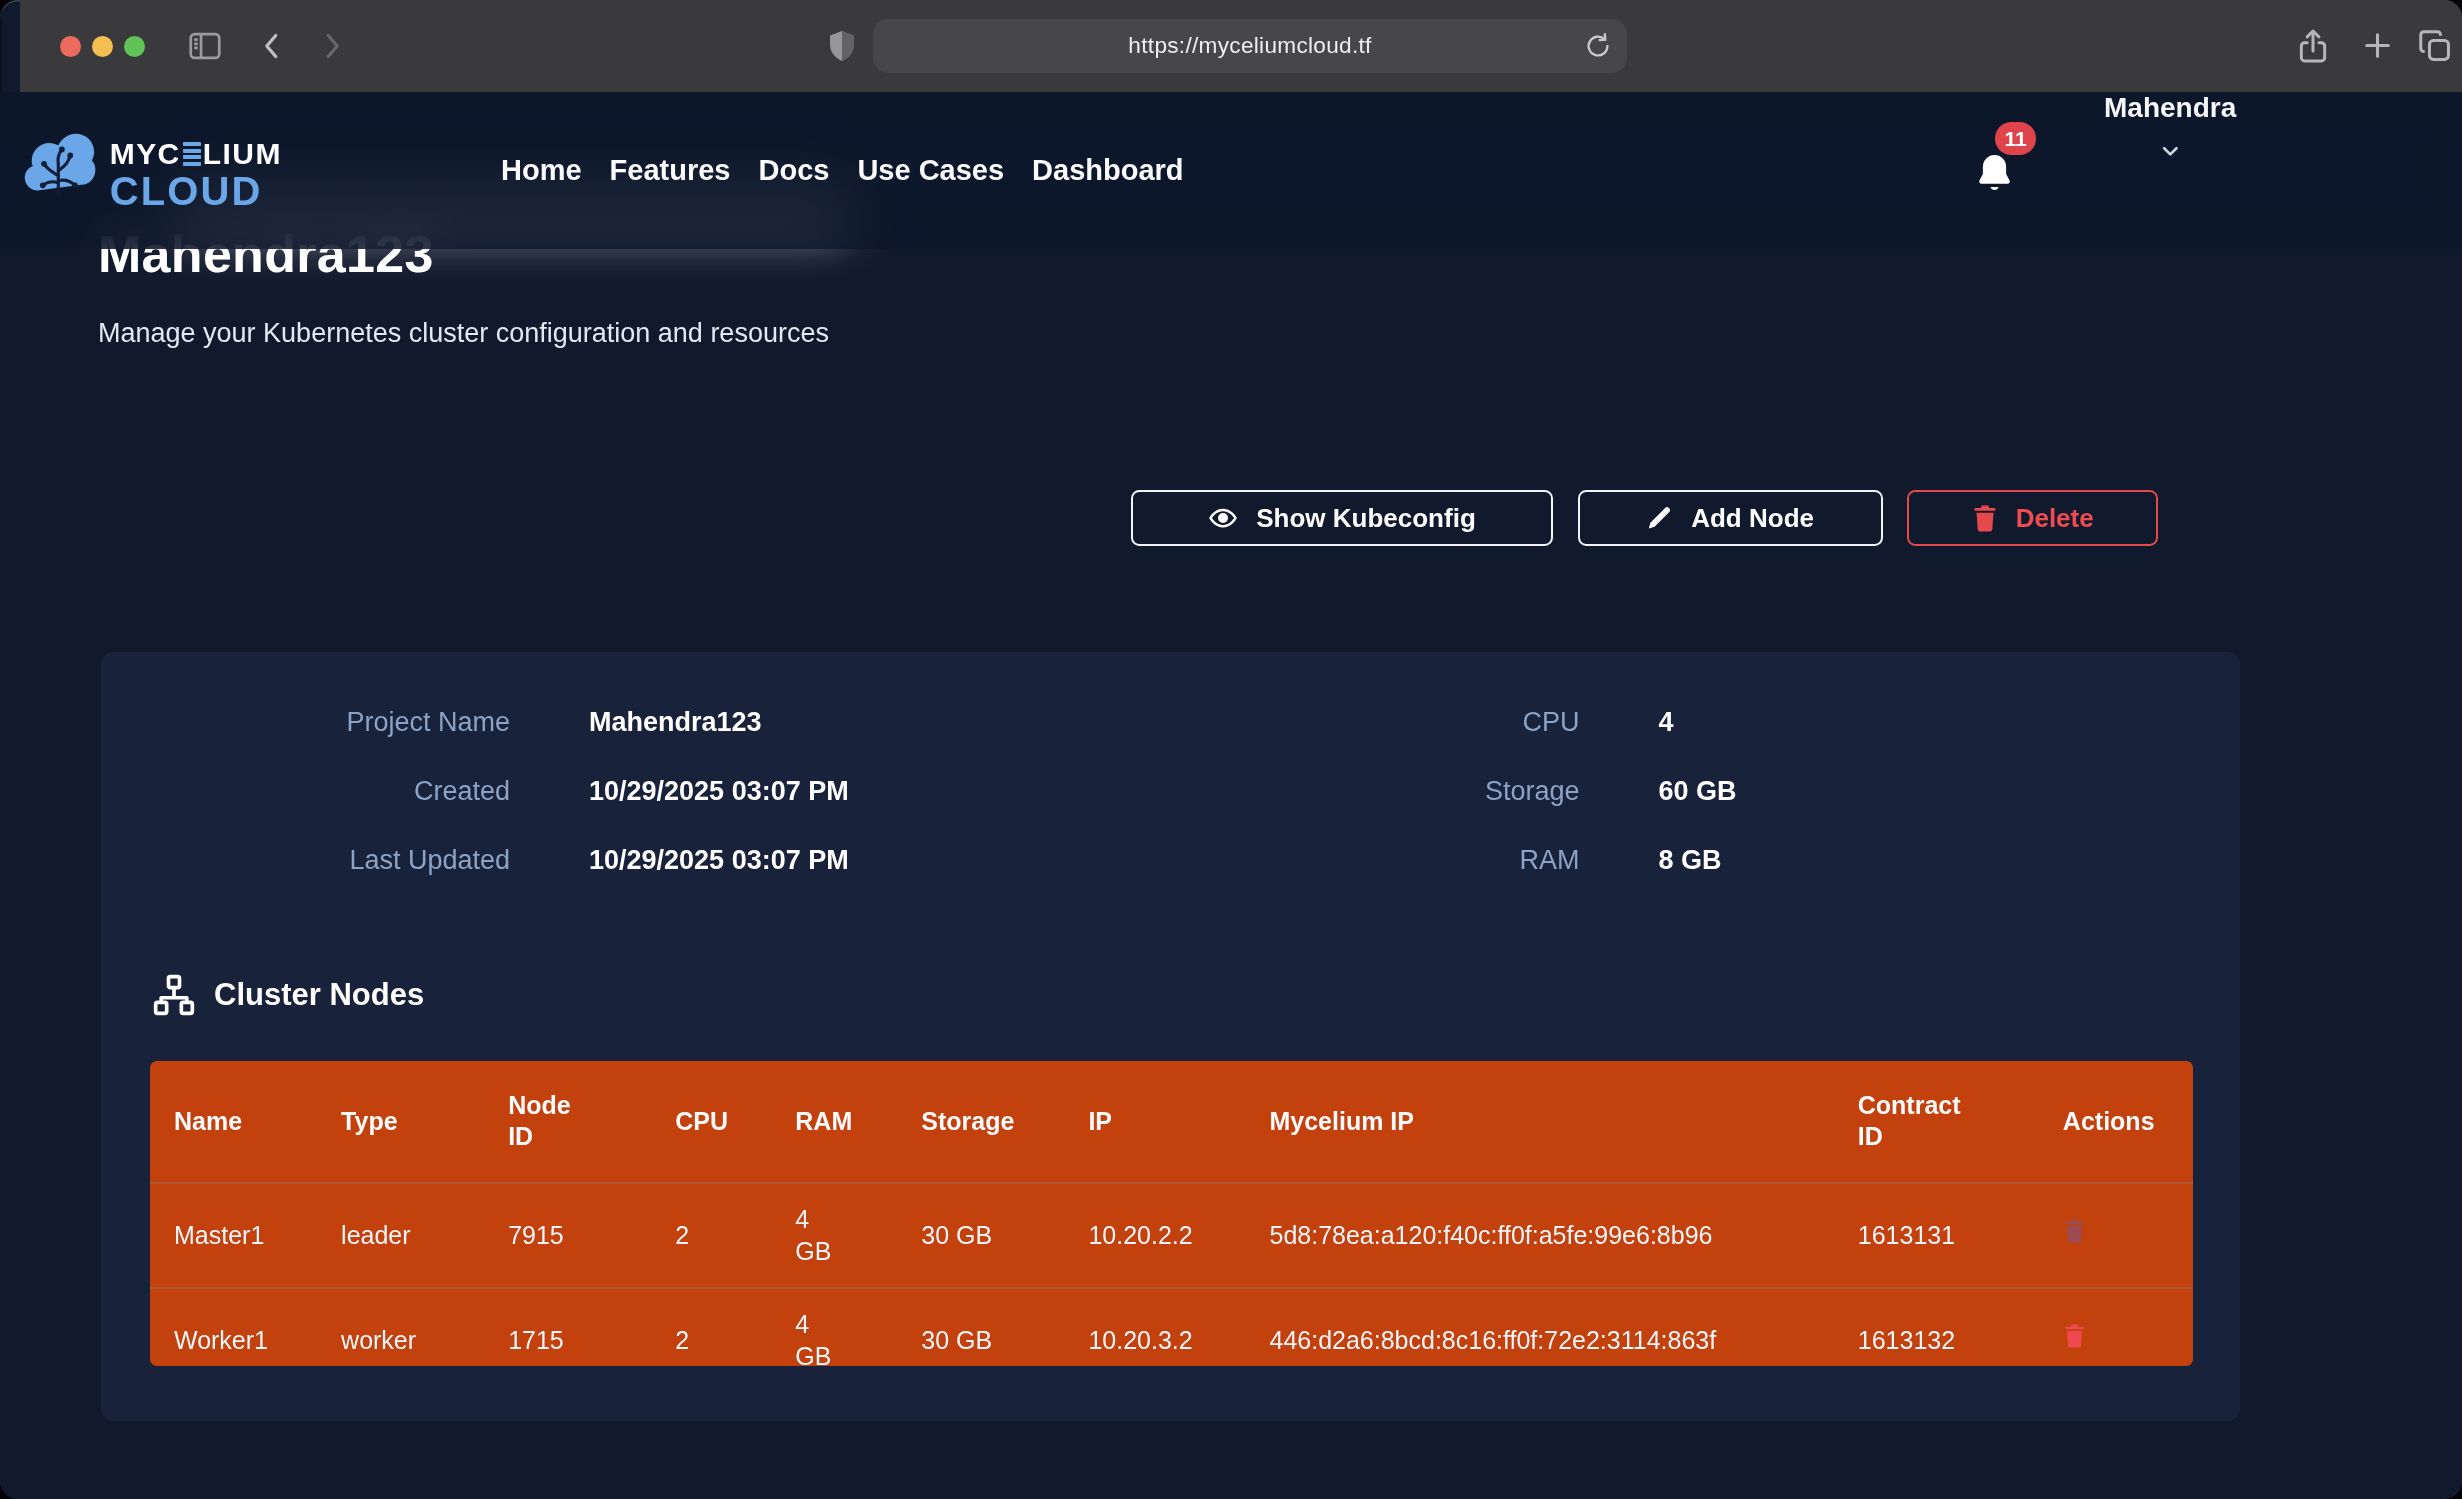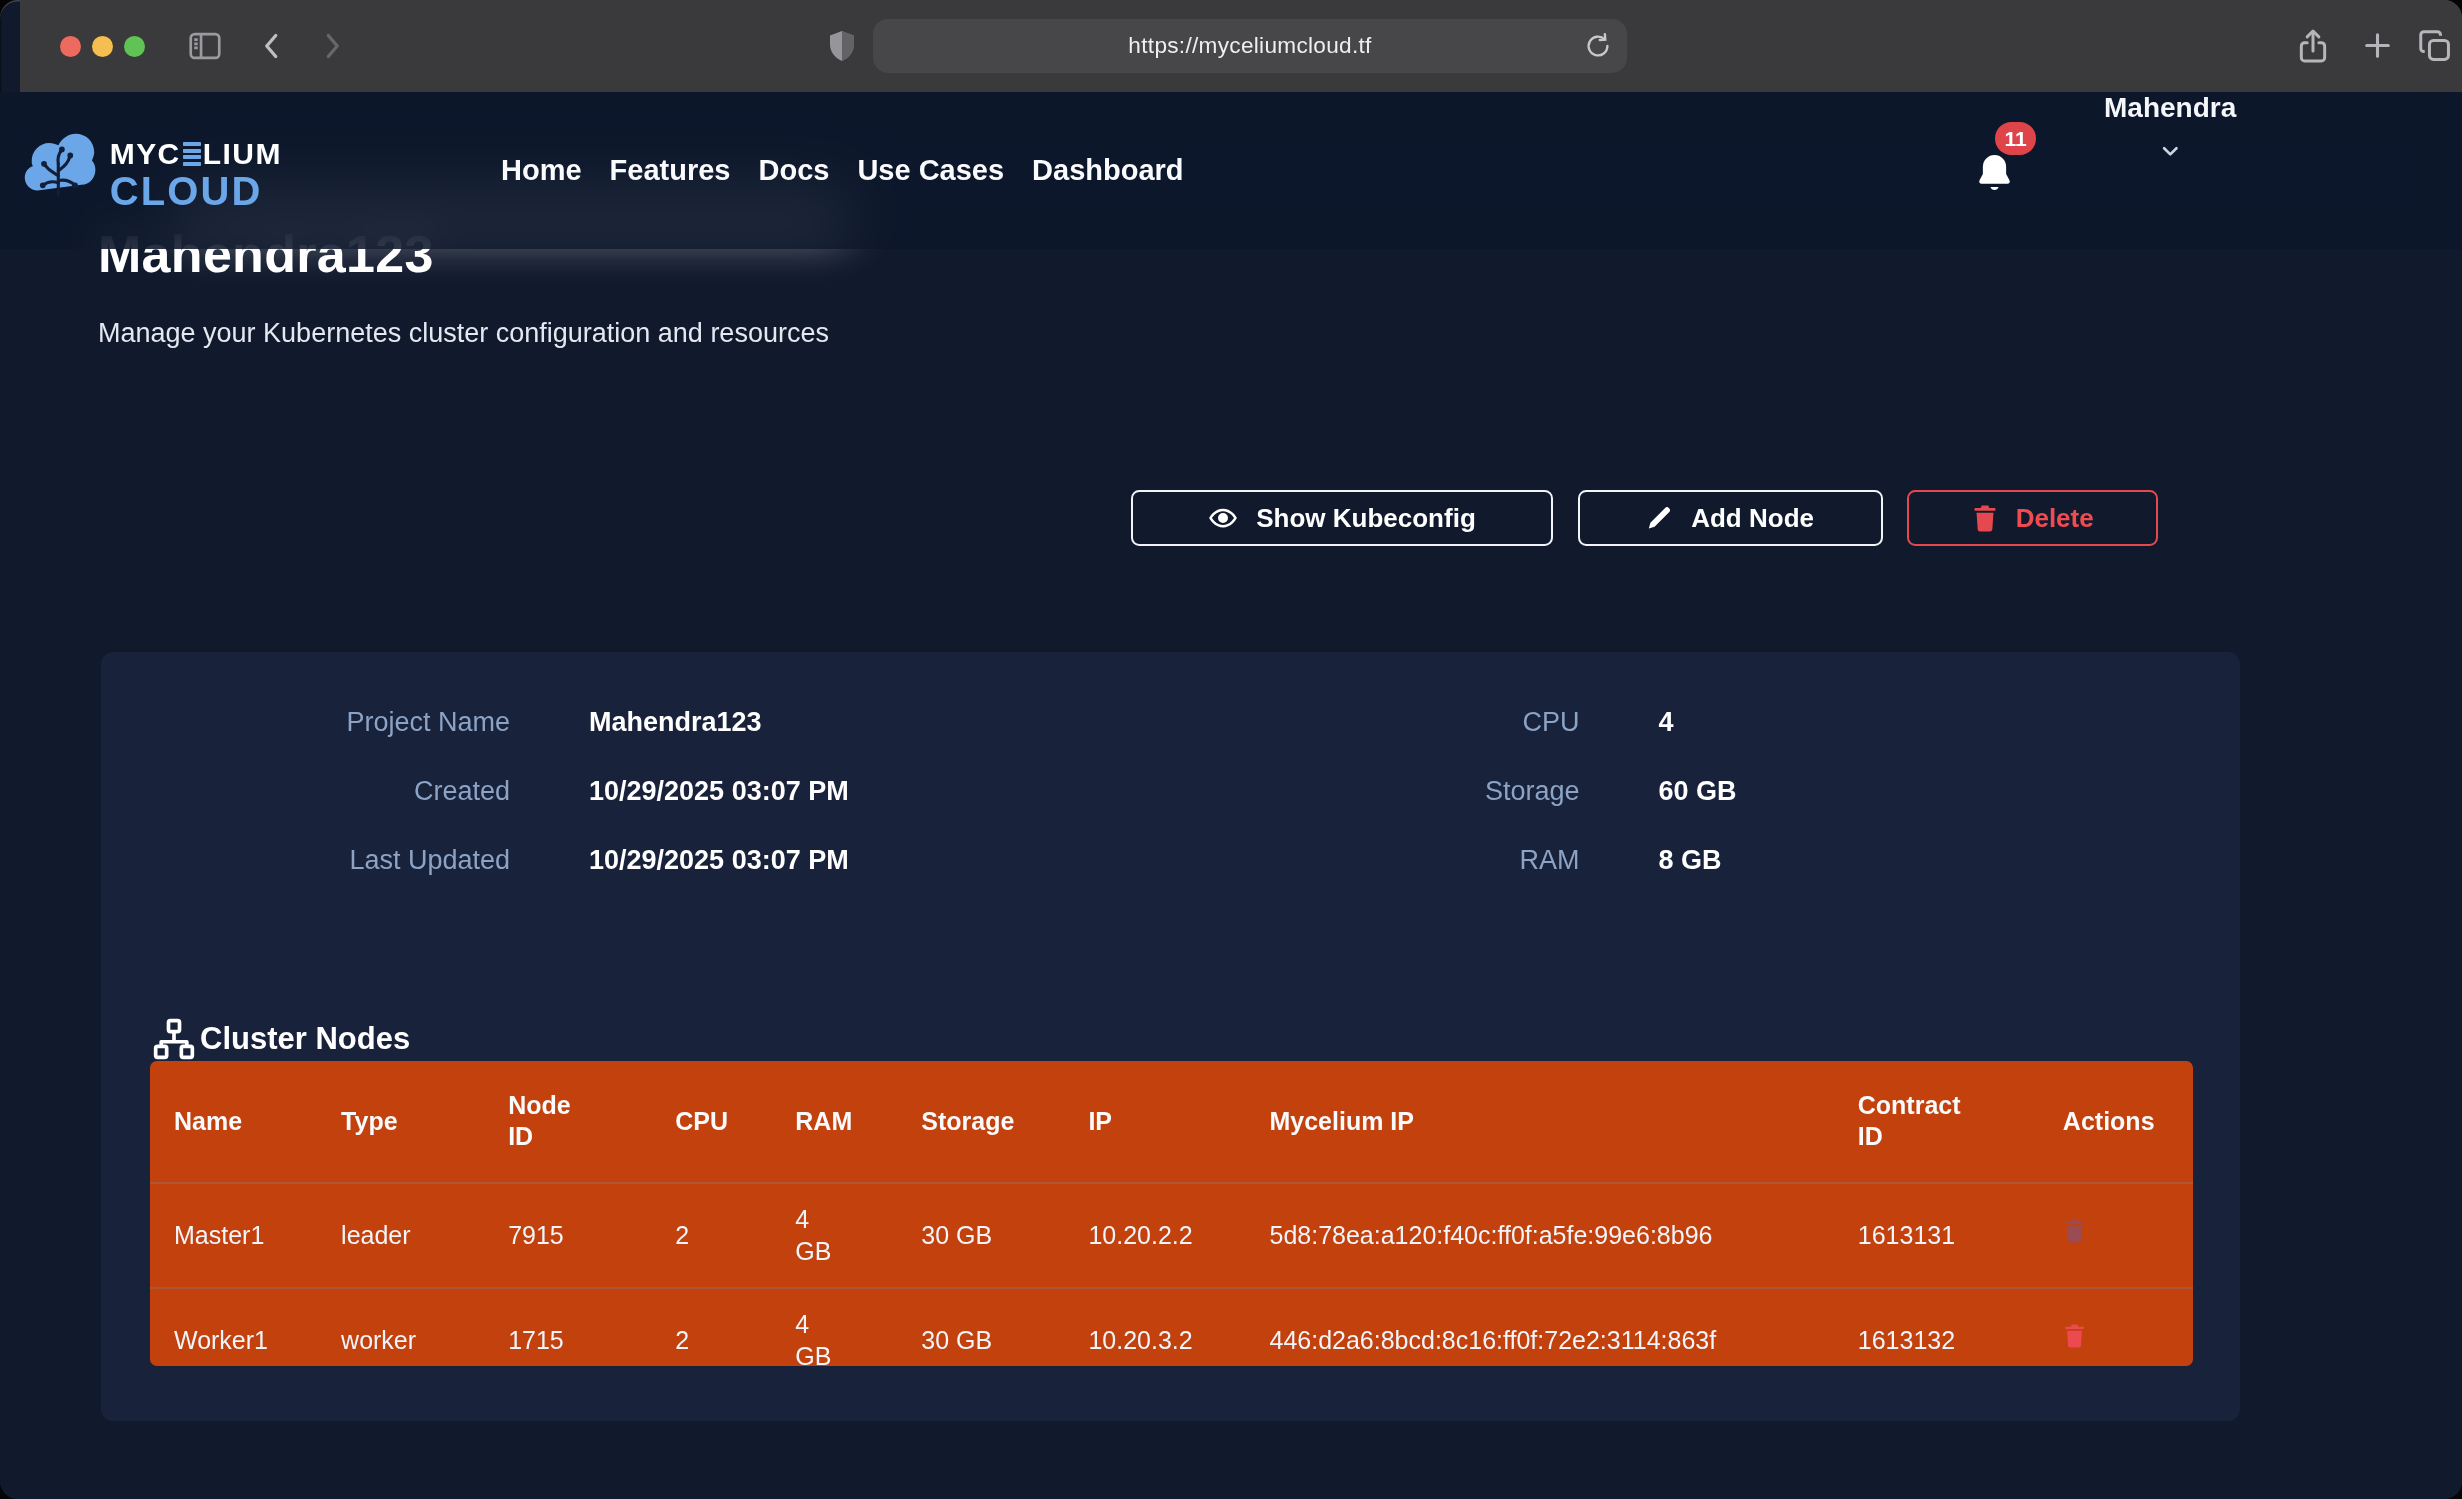--- a/index.html
+++ b/index.html
@@ -90,21 +90,21 @@
   .card{
     position:absolute; top:560px; left:101px; width:2139px; height:769px;
     background:#18223A; border-radius:12.3px; z-index:3;
   }
   .details{ position:absolute; top:55px; left:0; right:0; display:grid; grid-template-columns:1fr 1fr; }
   .details-col{ display:flex; flex-direction:column; gap:38px; }
   .info-row{ display:grid; grid-template-columns:409px 1fr; column-gap:79px; align-items:baseline; }
   .info-label{ text-align:right; color:#8CA3C6; font-size:27px; }
   .info-value{ color:#FFFFFF; font-size:27px; font-weight:700; }
 
-  .cluster-heading{ position:absolute; top:321px; left:51px; display:flex; align-items:center; gap:4px;margin-top:44px; }
+  .cluster-heading{ position:absolute; top:321px; left:51px; display:flex; align-items:center; gap:18px; }
   .cluster-heading h2{ color:#FFFFFF; font-size:31px; font-weight:700; }
 
   .table-wrap{
     position:absolute; top:409px; left:49px; width:2043px; height:305px;
     background:#c2410c; border-radius:6.8px; overflow:hidden;
   }
   table{ width:100%; border-collapse:collapse; table-layout:fixed; }
   th, td{ text-align:left; vertical-align:middle; color:#F1F5F9; font-size:25px; }
   th{ font-weight:700; color:#F8FAFC; padding:29px 12.3px 29px 24px; line-height:1.25; }
   td{ padding:19px 12.3px 19px 24px; line-height:1.3; }

